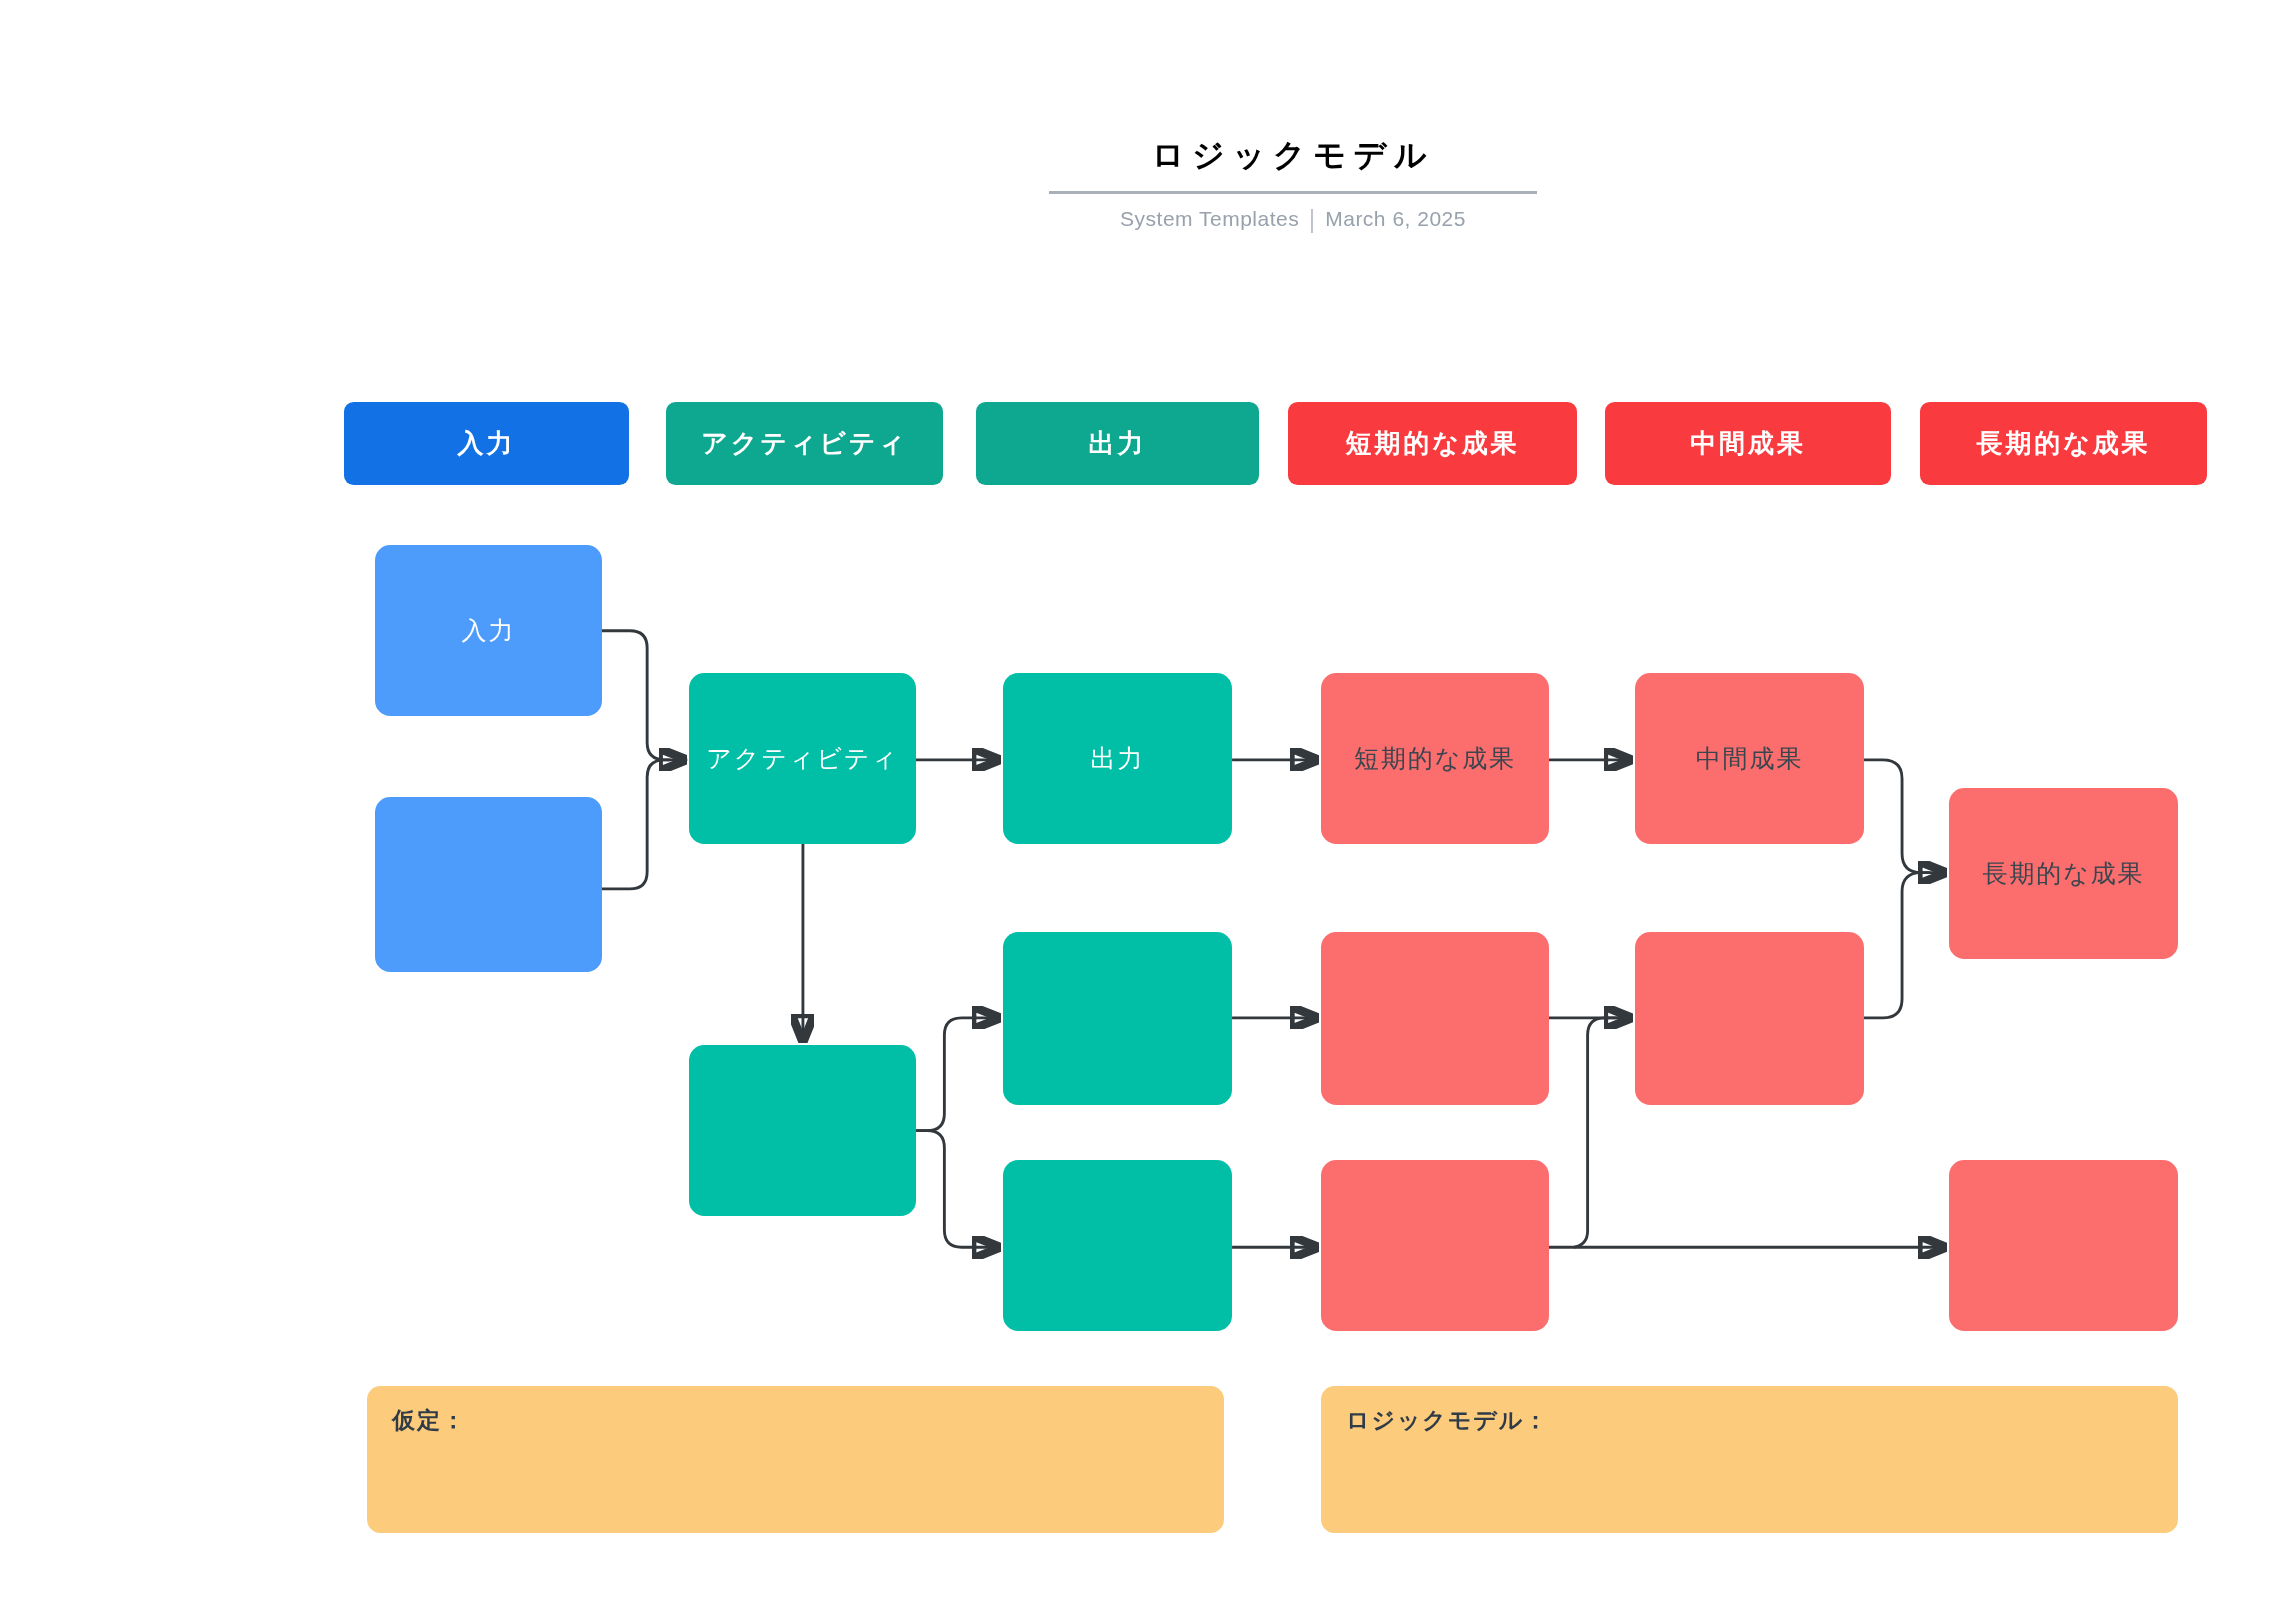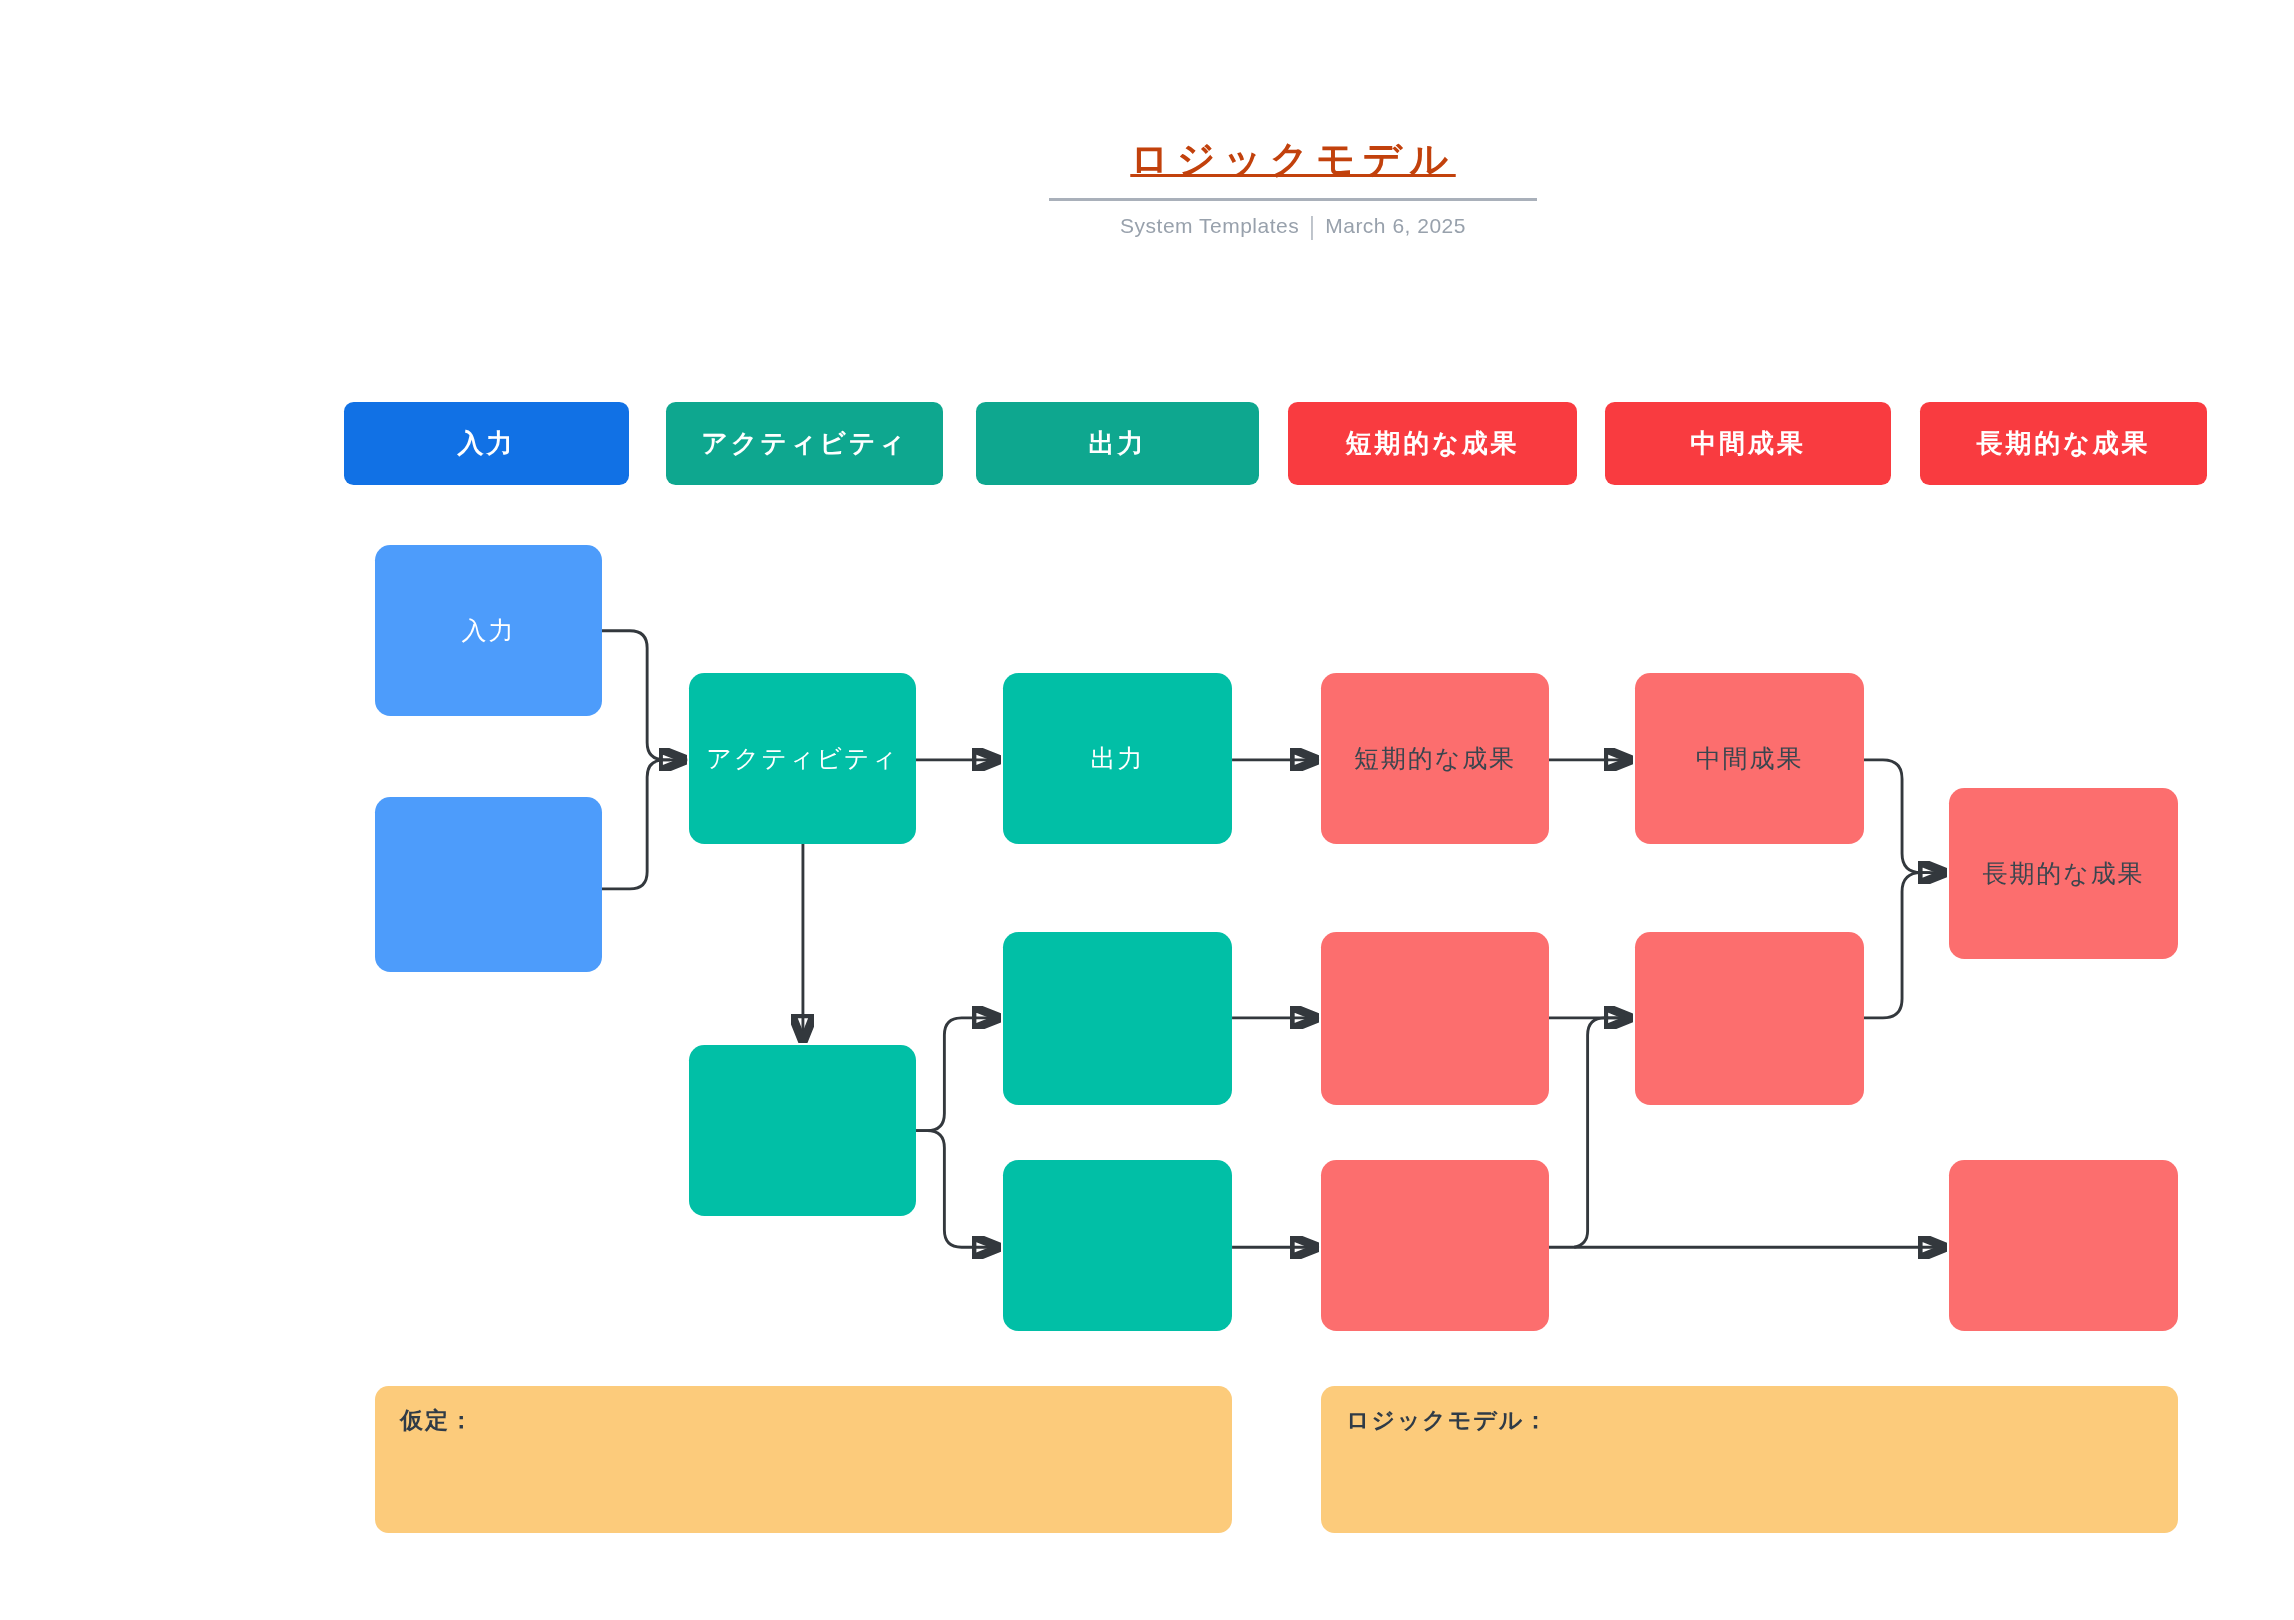--- a/index.html
+++ b/index.html
@@ -4,22 +4,22 @@
 <style>
   html,body{margin:0;padding:0;}
   body{
     width:2294px;height:1620px;position:relative;background:#ffffff;
     font-family:"Liberation Sans","DejaVu Sans",sans-serif;overflow:hidden;
   }
 
   
   .title-block{position:absolute;left:1049px;top:134px;width:488px;text-align:center;}
   .doc-title{
-    font-size:38px;font-weight:bold;color:#c2410c;letter-spacing:7.6px;
-    margin:0 0 13.4px 0;white-space:nowrap;text-decoration:underline;
+    font-size:32px;font-weight:bold;color:#000000;letter-spacing:7.6px;
+    margin:0 0 13.4px 0;white-space:nowrap;
   }
   .title-rule{height:2.9px;background:#a9b0ba;width:100%;}
   .subtitle{
     margin-top:12.4px;font-size:21px;color:#98a1ac;letter-spacing:0.5px;
     display:flex;align-items:center;justify-content:center;gap:10px;white-space:nowrap;
   }
   .subtitle .sep{color:#b5bcc4;font-weight:300;transform:scaleY(1.25);}
 
   
   .legend-btn{
@@ -60,21 +60,21 @@
   #node-intermediate-2{left:1635px;top:932px;width:229px;height:173px;}
   #node-long-1{left:1949px;top:788px;width:229px;height:171px;}
   #node-long-2{left:1949px;top:1160px;width:229px;height:171px;}
 
   
   .note-box{
     position:absolute;top:1386px;width:857px;height:147px;border-radius:13.4px;
     background:#fccb7b;color:#2f3b47;font-size:23px;font-weight:bold;
     letter-spacing:1.9px;box-sizing:border-box;padding:19px 0 0 25px;white-space:nowrap;
   }
-  #note-assumptions{left:375px;}
+  #note-assumptions{left:367px;}
   #note-context{left:1321px;}
 
   
   #connector-layer{position:absolute;left:0;top:0;width:2294px;height:1620px;pointer-events:none;}
   #connector-layer path{stroke:#33383d;stroke-width:3;fill:none;}
 </style>
 </head>
 <body>
 
 <div class="title-block">

